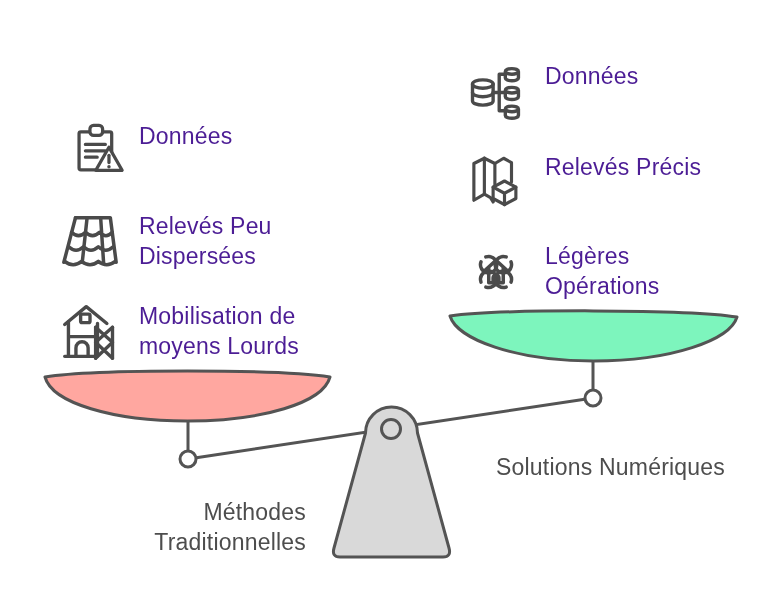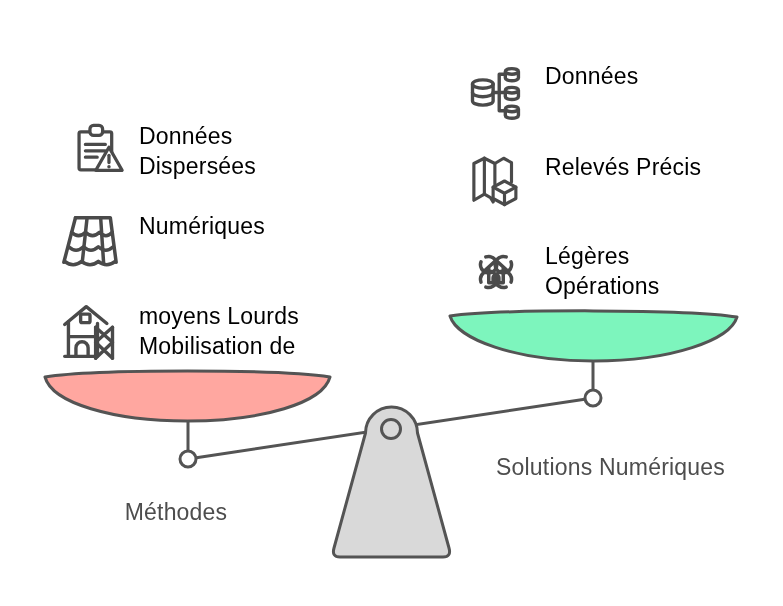--- a/index.html
+++ b/index.html
@@ -2,21 +2,21 @@
 <html><head>
 <meta charset="utf-8">
 <style>
   html,body { margin:0; padding:0; background:#fff; }
   #canvas {
     position:relative; width:783px; height:606px; background:#ffffff;
     font-family:"Liberation Sans","DejaVu Sans",sans-serif; overflow:hidden;
   }
   .abs { position:absolute; }
   .item-text {
-    position:absolute; font-size:23px; line-height:29.5px; color:#000000;
+    position:absolute; font-size:23px; line-height:29.5px; color:#4c1d95;
     white-space:nowrap; letter-spacing:0.2px;
   }
   .pan-label {
     position:absolute; font-size:23px; line-height:30px; color:#4d4d4d;
     letter-spacing:0.2px;
   }
   svg.icon * {
     stroke:#4a4a4a; stroke-width:3.6; fill:none;
     stroke-linecap:round; stroke-linejoin:round;
   }
@@ -50,50 +50,50 @@
     <svg class="icon abs" style="left:70px;top:119px" width="58" height="60" viewBox="0 0 64 64">
       <rect x="10" y="13" width="36" height="42" rx="2"></rect>
       <rect class="wfill" x="22" y="6" width="14" height="11" rx="4"></rect>
       <path d="M 17 27 H 39 M 17 34 H 39 M 17 41 H 30"></path>
       <path class="wfill" d="M 43 30 L 57.5 55.5 L 28.5 55.5 Z"></path>
       <path d="M 43 39 V 47"></path>
       <circle class="dot" cx="43" cy="51.5" r="1.9"></circle>
     </svg>
     <div class="item-text" style="left:139px;top:122px">
       <div>Données</div>
-      <div>Dispersées</div>
     </div>
   </div>
 
   <div>
     <svg class="icon abs" style="left:59px;top:208px" width="62" height="66" viewBox="0 0 64 64">
       <path d="M 17 8 L 53 8 L 59 54"></path>
       <path d="M 17 8 L 5 54"></path>
       <path d="M 29 8 L 24 54 M 43 8 L 46 54"></path>
       <path d="M 13 23 Q 20.2 30 27.4 23 Q 34.6 30 41.8 23 Q 48.4 30 55 23"></path>
       <path d="M 10 38 Q 17.6 45 25.3 38 Q 33 45 40.6 38 Q 48.3 45 56 38"></path>
       <path d="M 6 53 Q 14.6 60 23.3 53 Q 32 60 40.6 53 Q 49.3 60 58 53"></path>
     </svg>
     <div class="item-text" style="left:139px;top:212px">
-      <div>Numériques</div>
+      <div>Relevés Peu</div>
+      <div>Dispersées</div>
     </div>
   </div>
 
   <div>
     <svg class="icon abs" style="left:60px;top:300px" width="60" height="62" viewBox="0 0 64 64">
       <path d="M 5 25 L 28 6 L 50 24"></path>
       <path d="M 9 22 V 59 M 5 59 H 40 M 9 38 H 40 M 40 24 V 59"></path>
       <rect x="22" y="14" width="10" height="9" rx="1.5"></rect>
       <path d="M 17 59 V 50 a 6.5 6.5 0 0 1 13 0 V 59"></path>
       <path d="M 38 28 V 61 M 56 28 V 61"></path>
       <path d="M 38 28 L 56 44 M 56 28 L 38 44 M 38 44 L 56 61 M 56 44 L 38 61"></path>
     </svg>
     <div class="item-text" style="left:139px;top:302px">
+      <div>Mobilisation de</div>
       <div>moyens Lourds</div>
-      <div>Mobilisation de</div>
     </div>
   </div>
 
   <div>
     <svg class="icon abs" style="left:465px;top:61px" width="60" height="62" viewBox="0 0 64 64">
       <path d="M 8 23.5 a 11 4.5 0 0 0 22 0 a 11 4.5 0 0 0 -22 0"></path>
       <path d="M 8 23.5 V 41.5 a 11 4.5 0 0 0 22 0 V 23.5"></path>
       <path d="M 8 32.5 a 11 4.5 0 0 0 22 0"></path>
       <path d="M 30 32.5 H 36.5 M 36.5 13 V 52 M 36.5 13 H 42 M 36.5 32.5 H 42 M 36.5 52 H 42"></path>
       <path d="M 43 10 a 7 3 0 0 0 14 0 a 7 3 0 0 0 -14 0 M 43 10 V 17 a 7 3 0 0 0 14 0 V 10"></path>
@@ -129,19 +129,20 @@
       <path d="M 21 30 L 32 20 L 43 30"></path>
       <path d="M 24.5 28 V 43 H 39.5 V 28"></path>
       <path d="M 29 43 V 38 a 3 3 0 0 1 6 0 V 43"></path>
     </svg>
     <div class="item-text" style="left:545px;top:242px">
       <div>Légères</div>
       <div>Opérations</div>
     </div>
   </div>
 
-  <div class="pan-label" style="left:46px;top:497px;width:260px;text-align:center;">
+  <div class="pan-label" style="left:46px;top:497px;width:260px;text-align:right;">
     <div>Méthodes</div>
+    <div>Traditionnelles</div>
   </div>
 
   <div class="pan-label" style="left:496px;top:452px;white-space:nowrap;">Solutions Numériques</div>
 
 </div>
 
 </body></html>

